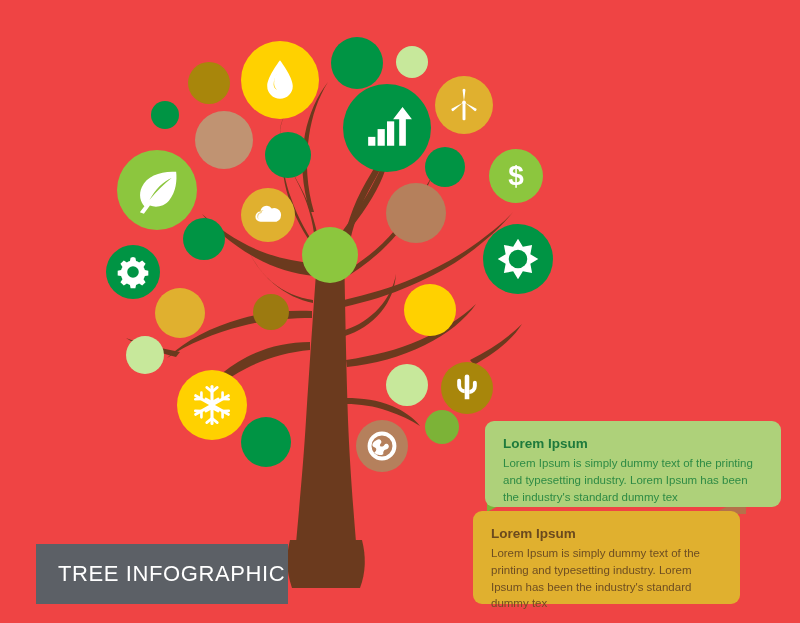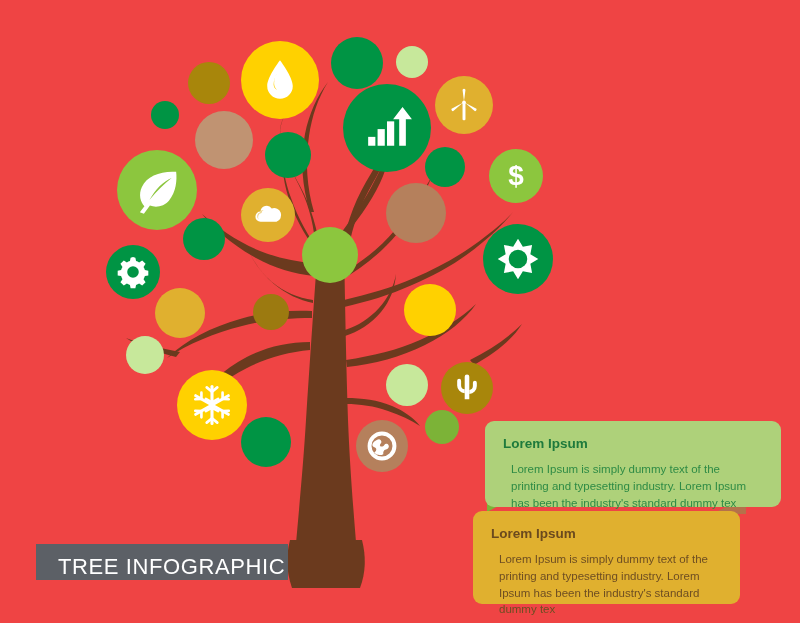--- a/index.html
+++ b/index.html
@@ -22,24 +22,24 @@
     left: 0; top: 0;
     width: 800px;
     height: 623px;
   }
   
   .title-banner {
     position: absolute;
     left: 36px;
     top: 544px;
     width: 252px;
-    height: 36px;
+    height: 60px;
     background: #5C6066;
     display: flex;
-    align-items: flex-end;
+    align-items: center;
     z-index: 6;
   }
   .title-banner .title-text {
     color: #ffffff;
     font-size: 22px;
     letter-spacing: 0.6px;
     padding-left: 22px;
     font-weight: 400;
     white-space: nowrap;
   }
@@ -53,21 +53,21 @@
   }
   .callout .c-title {
     font-size: 13.5px;
     font-weight: 700;
     margin: 0 0 2px 0;
     line-height: 1.35;
   }
   .callout .c-body {
     font-size: 11.5px;
     line-height: 1.45;
-    margin: 8px;
+    margin: 0;
     max-width: 260px;
   }
   .callout-green {
     left: 485px;
     top: 421px;
     width: 296px;
     height: 86px;
     background: #AED17A;
   }
   .callout-green .c-title { color: #1E7A3C; }

